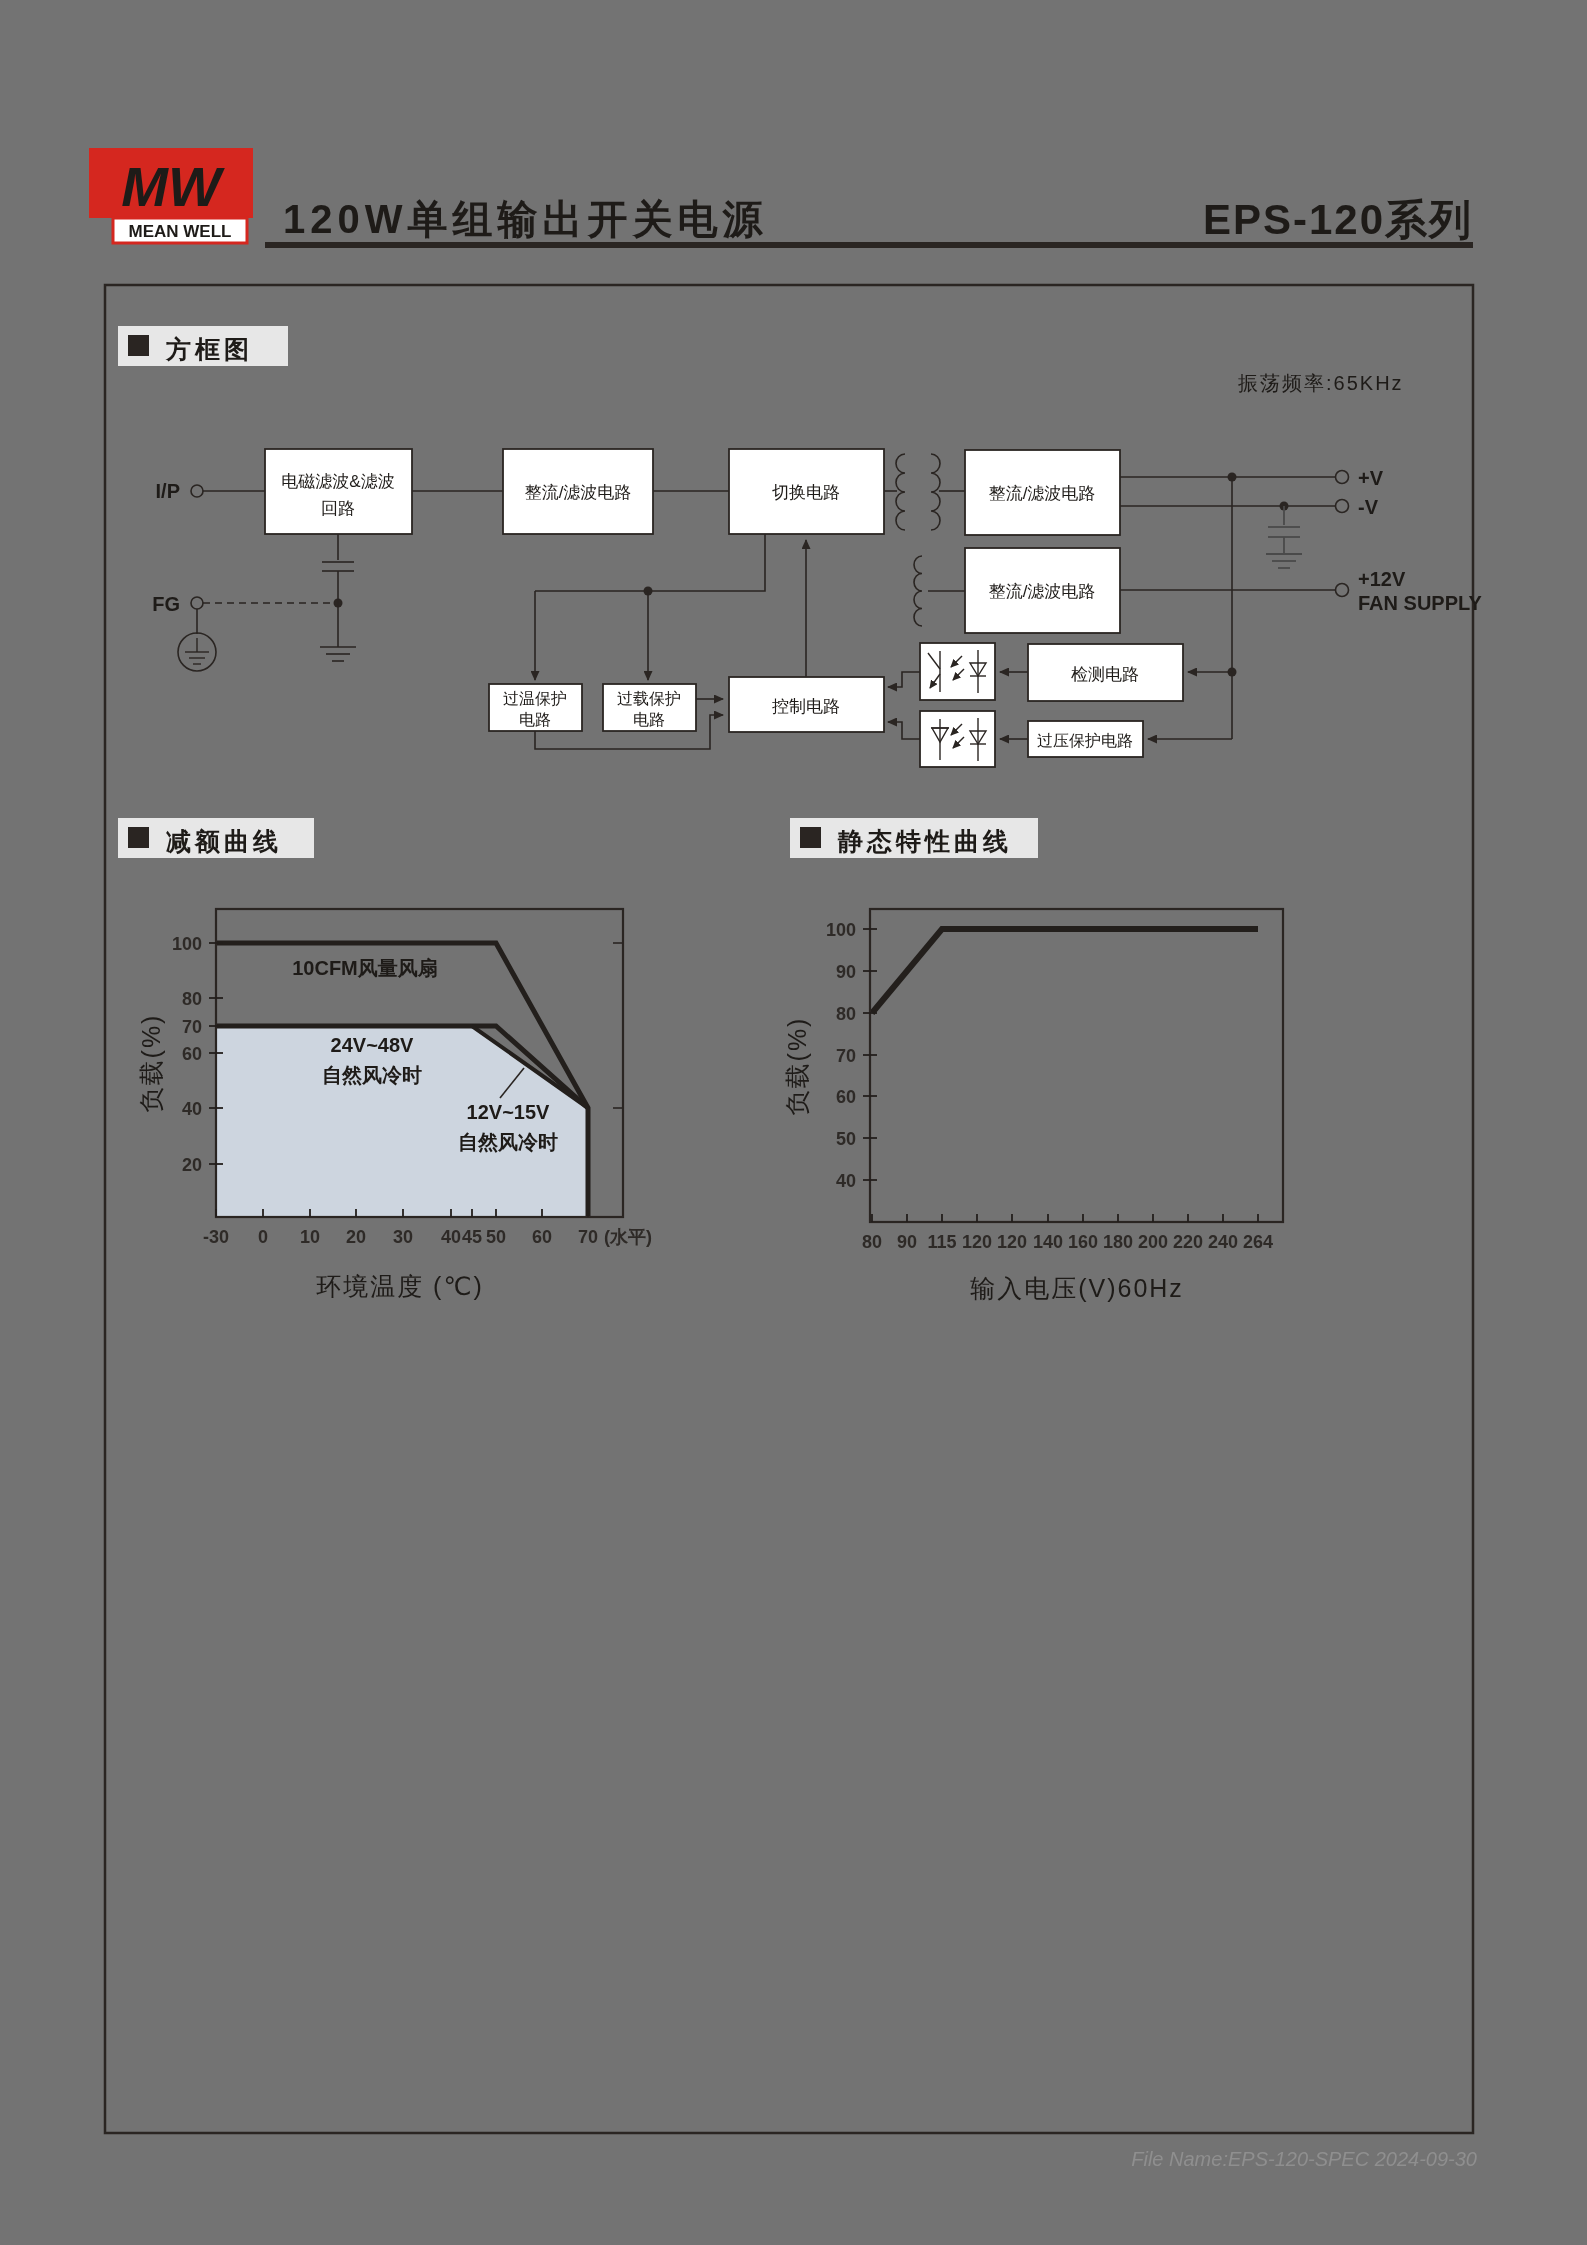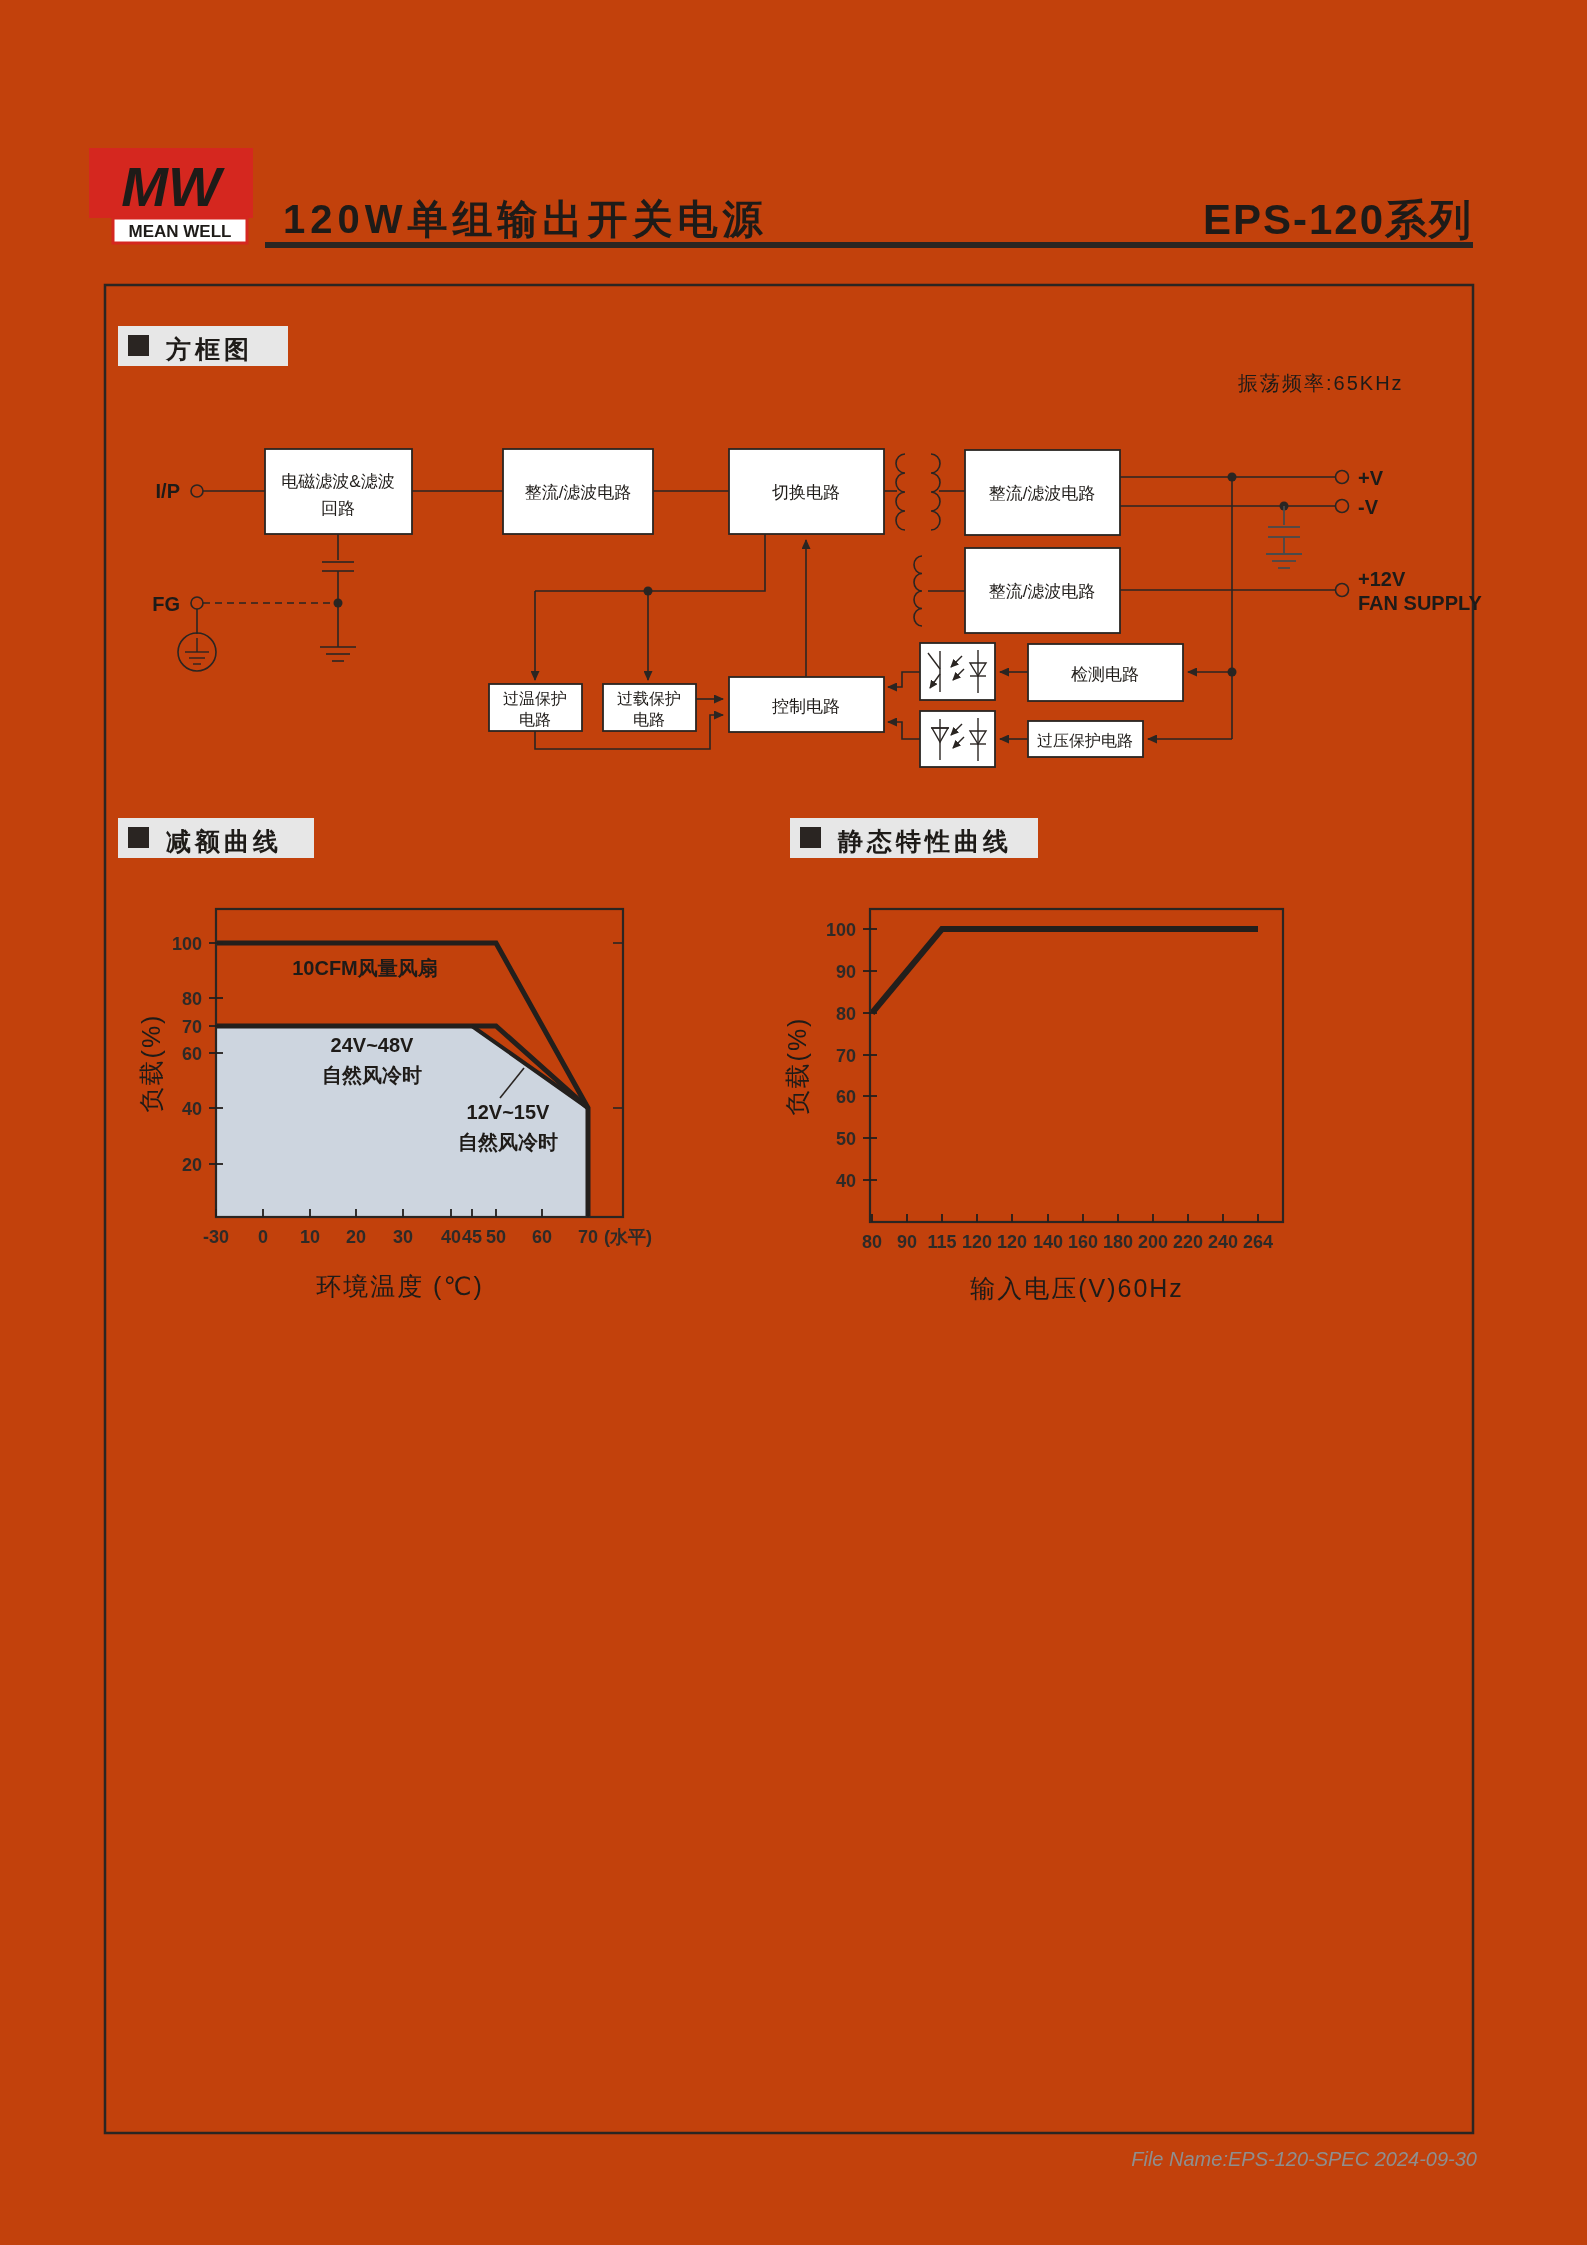--- a/index.html
+++ b/index.html
@@ -1,16 +1,16 @@
 <!DOCTYPE html>
 <html><head>
 <meta charset="utf-8">
 <style>
   html,body{margin:0;padding:0;background:#ffffff;}
-  .page{width:1587px;height:2245px;position:relative;background:#c2410c;
+  .page{width:1587px;height:2245px;position:relative;background:#737373;
         font-family:"Liberation Sans","DejaVu Sans",sans-serif;}
   svg{display:block;}
   svg text{font-family:"Liberation Sans","DejaVu Sans",sans-serif;fill:#1e1b18;}
   .blocktext{font-size:17px;}
   .blocktext-sm{font-size:16px;}
   .term{font-size:20px;font-weight:bold;}
   .sechead{font-size:25px;font-weight:bold;letter-spacing:4px;}
   .osc{font-size:20px;letter-spacing:2px;}
   .title-main{font-size:40px;letter-spacing:5px;font-weight:bold;}
   .title-series{font-size:42px;font-weight:bold;letter-spacing:2px;}

